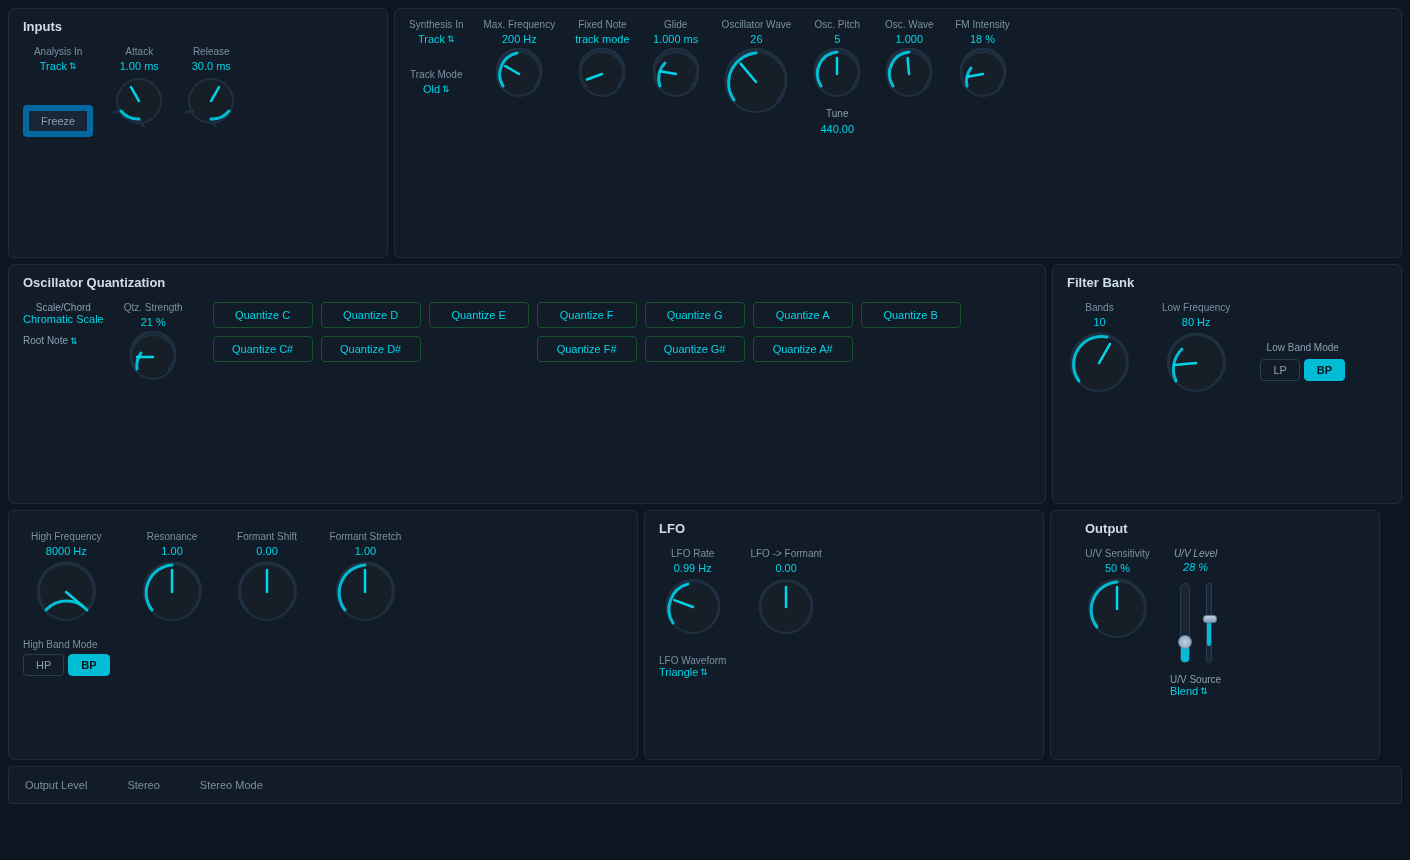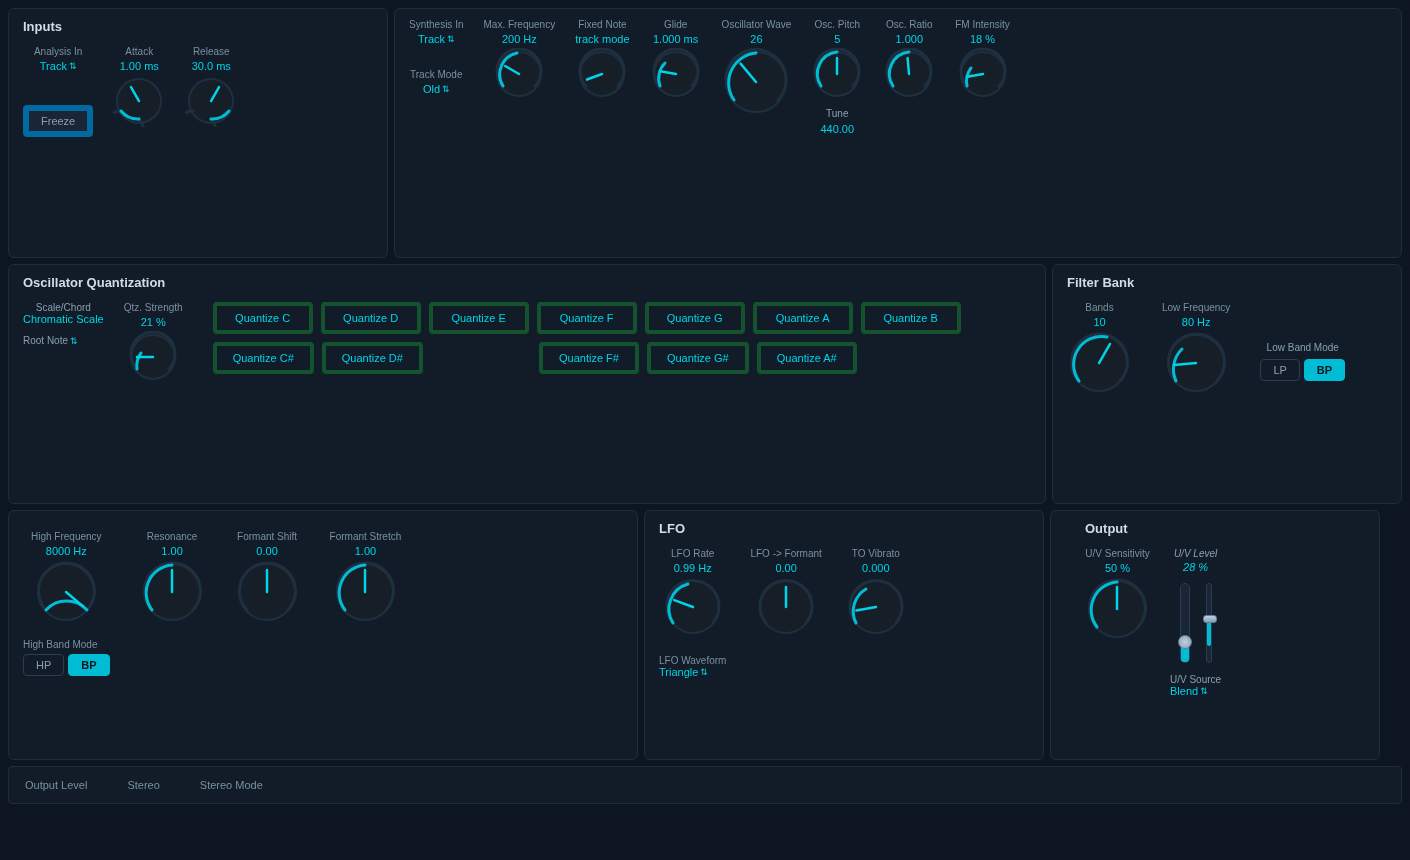--- a/index.html
+++ b/index.html
@@ -167,21 +167,21 @@
       font-size: 9px;
     }
 
     .quantize-row {
       display: flex;
       gap: 8px;
     }
 
     .q-btn {
       background: transparent;
-      border: 4px solid #14532d;
+      border: 1px solid #14532d;
       color: #00d4e8;
       padding: 6px 16px;
       border-radius: 4px;
       cursor: pointer;
       font-size: 11px;
       min-width: 100px;
       text-align: center;
     }
 
     
@@ -371,21 +371,21 @@
               <path d="M 10 38 A 22 22 0 1 1 42 38" fill="none" stroke="#1e3040" stroke-width="3" stroke-linecap="round"></path>
               <path d="M 10 38 A 22 22 0 0 1 26 4" fill="none" stroke="#00bcd4" stroke-width="3" stroke-linecap="round"></path>
               <line x1="26" y1="26" x2="26" y2="10" stroke="#00d4e8" stroke-width="2.5" stroke-linecap="round" transform="rotate(0 26 26)"></line>
             </svg>
           </div>
           <span class="knob-label" style="margin-top:4px;">Tune</span>
           <span class="knob-value">440.00</span>
         </div>
 
         <div class="knob-wrap">
-          <span class="knob-label">Osc. Ratio</span>
+          <span class="knob-label">Osc. Wave</span>
           <span class="knob-value">1.000</span>
           <svg class="svg-knob" width="52" height="52" viewBox="0 0 52 52">
             <circle cx="26" cy="26" r="22" fill="#161e28" stroke="#1e3040" stroke-width="2"></circle>
             <path d="M 10 38 A 22 22 0 1 1 42 38" fill="none" stroke="#1e3040" stroke-width="3" stroke-linecap="round"></path>
             <path d="M 10 38 A 22 22 0 0 1 26 4" fill="none" stroke="#00bcd4" stroke-width="3" stroke-linecap="round"></path>
             <line x1="26" y1="26" x2="26" y2="10" stroke="#00d4e8" stroke-width="2.5" stroke-linecap="round" transform="rotate(-5 26 26)"></line>
           </svg>
         </div>
 
         <div class="knob-wrap">
@@ -575,30 +575,20 @@
         <div class="knob-wrap">
           <span class="knob-label">LFO -&gt; Formant</span>
           <span class="knob-value">0.00</span>
           <svg class="svg-knob" width="60" height="60" viewBox="0 0 60 60">
             <circle cx="30" cy="30" r="26" fill="#161e28" stroke="#1e3040" stroke-width="2"></circle>
             <path d="M 10 46 A 26 26 0 1 1 50 46" fill="none" stroke="#1e3040" stroke-width="3" stroke-linecap="round"></path>
             <line x1="30" y1="30" x2="30" y2="10" stroke="#00d4e8" stroke-width="2.5" stroke-linecap="round" transform="rotate(0 30 30)"></line>
           </svg>
         </div>
 
-        <div class="knob-wrap">
-          <span class="knob-label">TO Vibrato</span>
-          <span class="knob-value">0.000</span>
-          <svg class="svg-knob" width="60" height="60" viewBox="0 0 60 60">
-            <circle cx="30" cy="30" r="26" fill="#161e28" stroke="#1e3040" stroke-width="2"></circle>
-            <path d="M 10 46 A 26 26 0 1 1 50 46" fill="none" stroke="#1e3040" stroke-width="3" stroke-linecap="round"></path>
-            <path d="M 10 46 A 26 26 0 0 1 20 12" fill="none" stroke="#00bcd4" stroke-width="3" stroke-linecap="round"></path>
-            <line x1="30" y1="30" x2="30" y2="10" stroke="#00d4e8" stroke-width="2.5" stroke-linecap="round" transform="rotate(-100 30 30)"></line>
-          </svg>
-        </div>
       </div>
     </div>
 
     <div class="panel output-panel">
       <div class="panel-title">Output</div>
       <div style="display:flex; gap:20px; align-items:flex-start;">
 
         <div class="knob-wrap">
           <span class="knob-label">U/V Sensitivity</span>
           <span class="knob-value">50 %</span>

